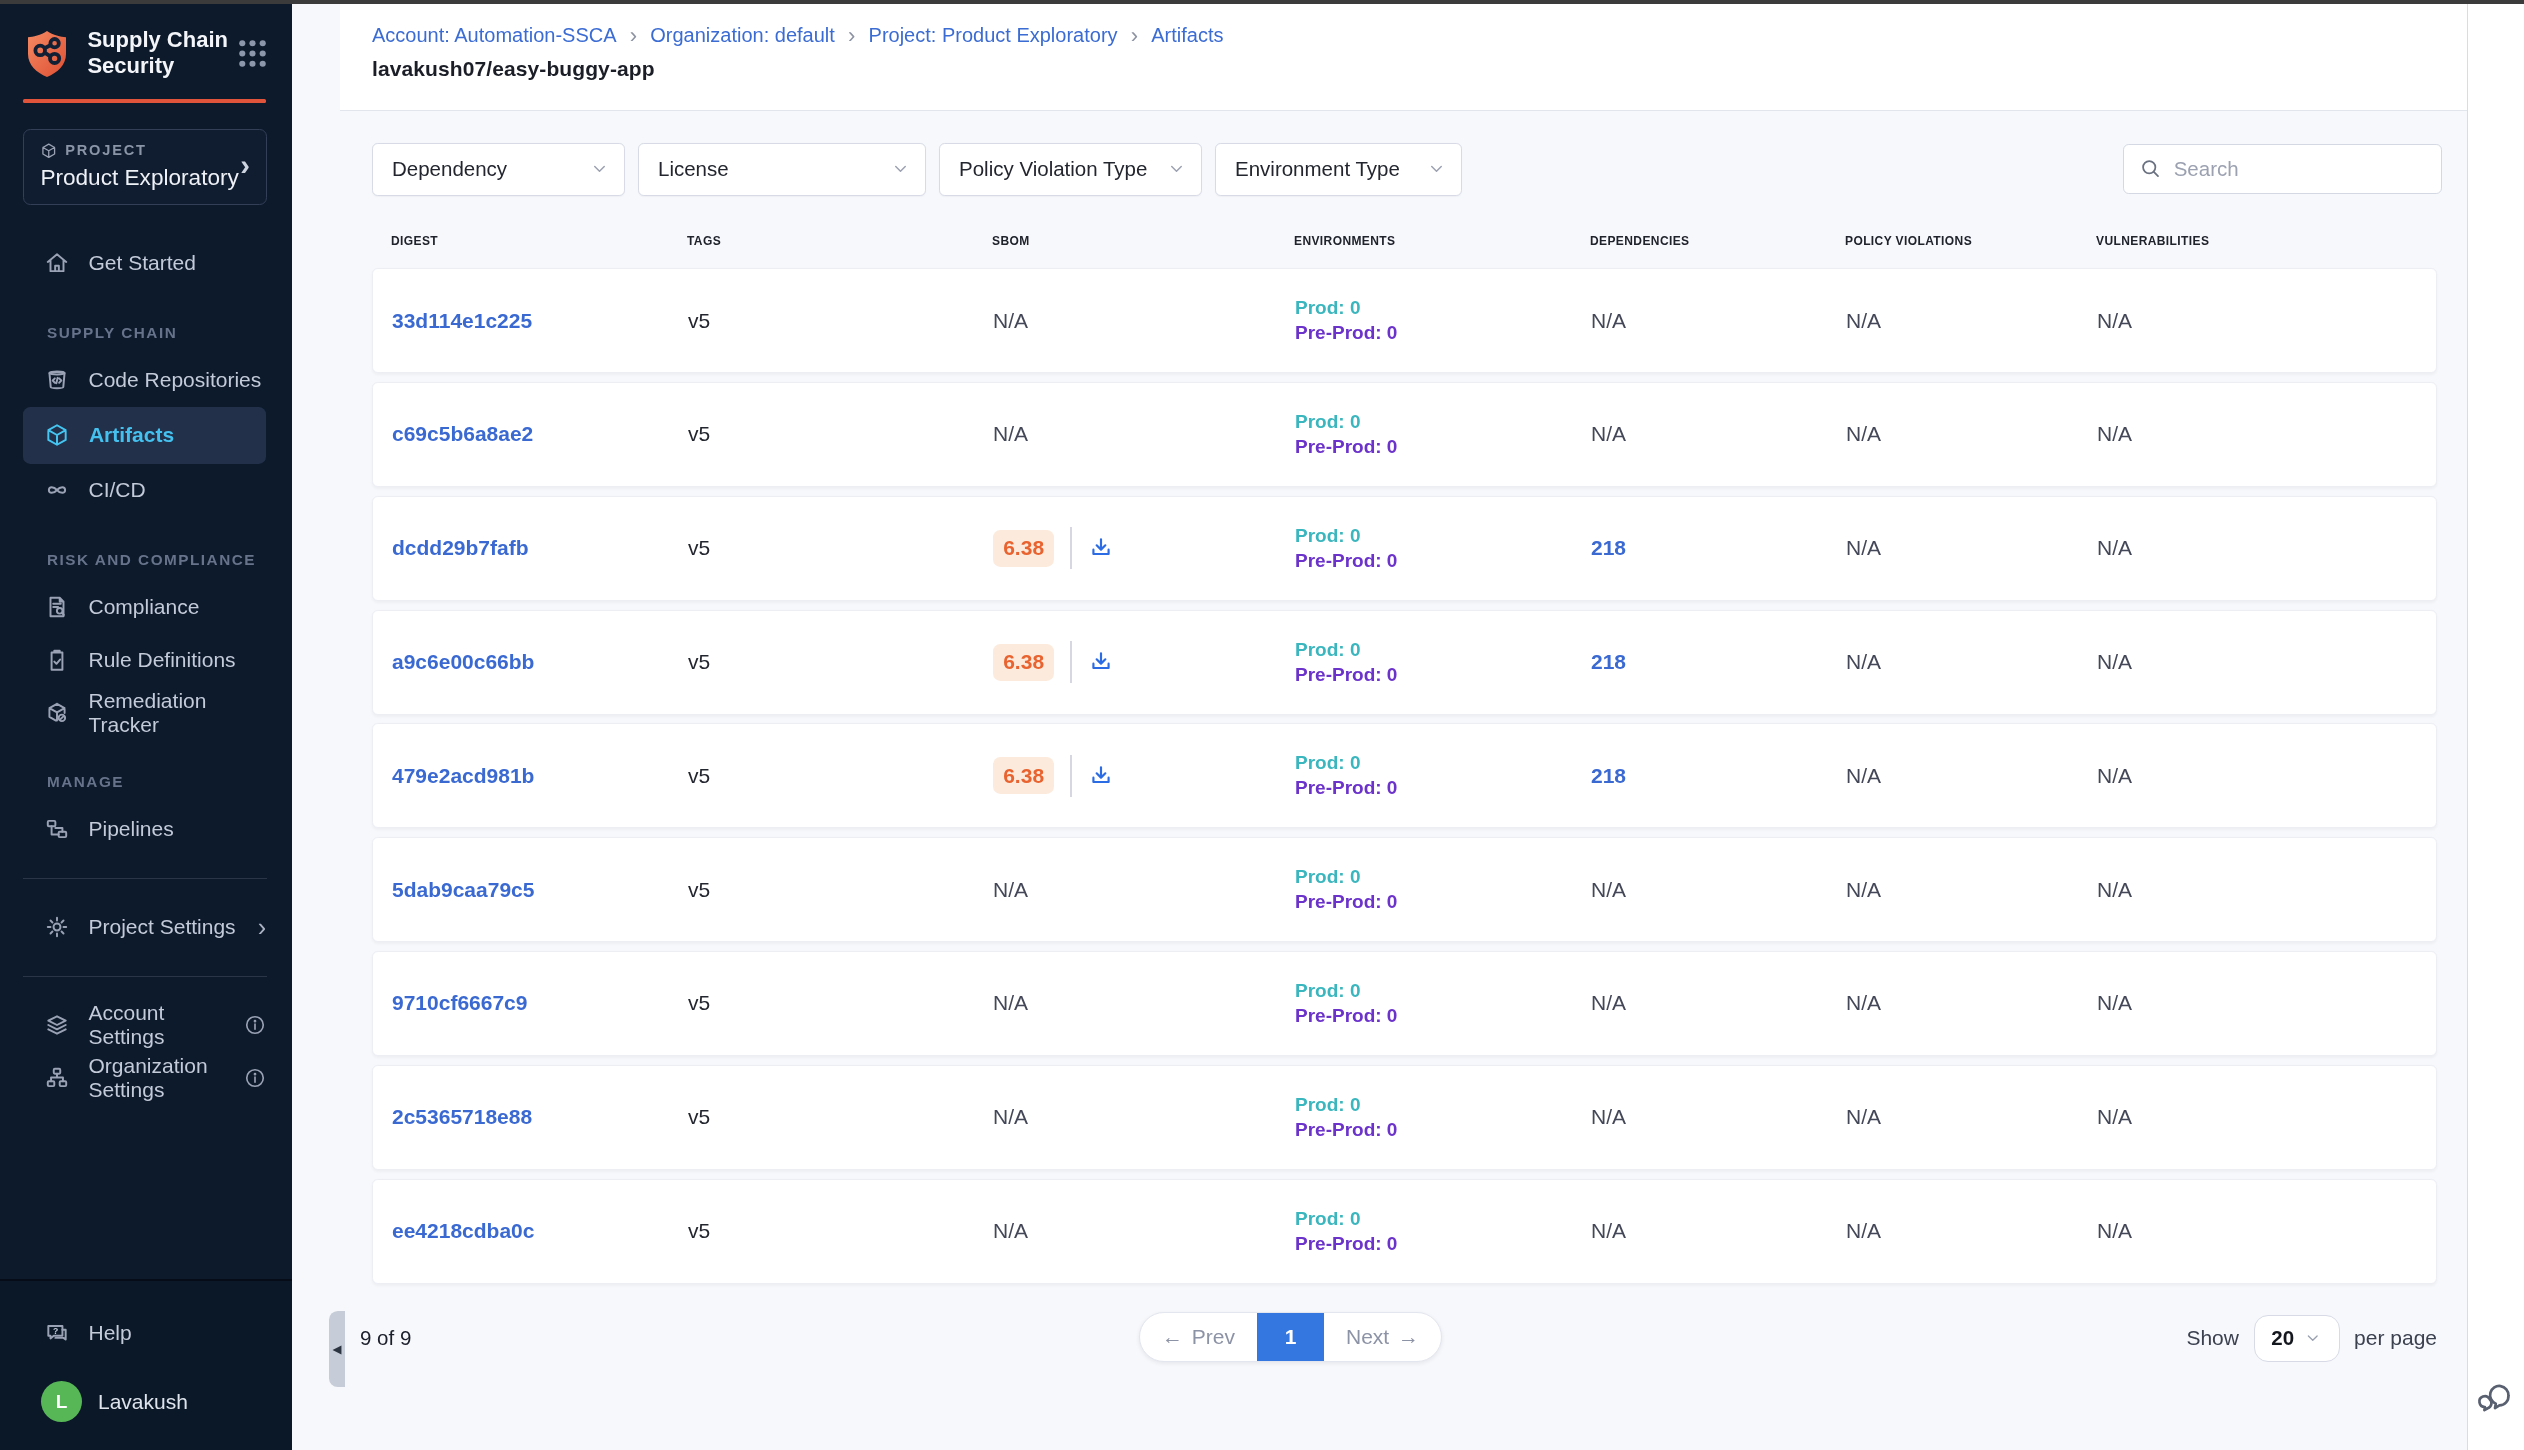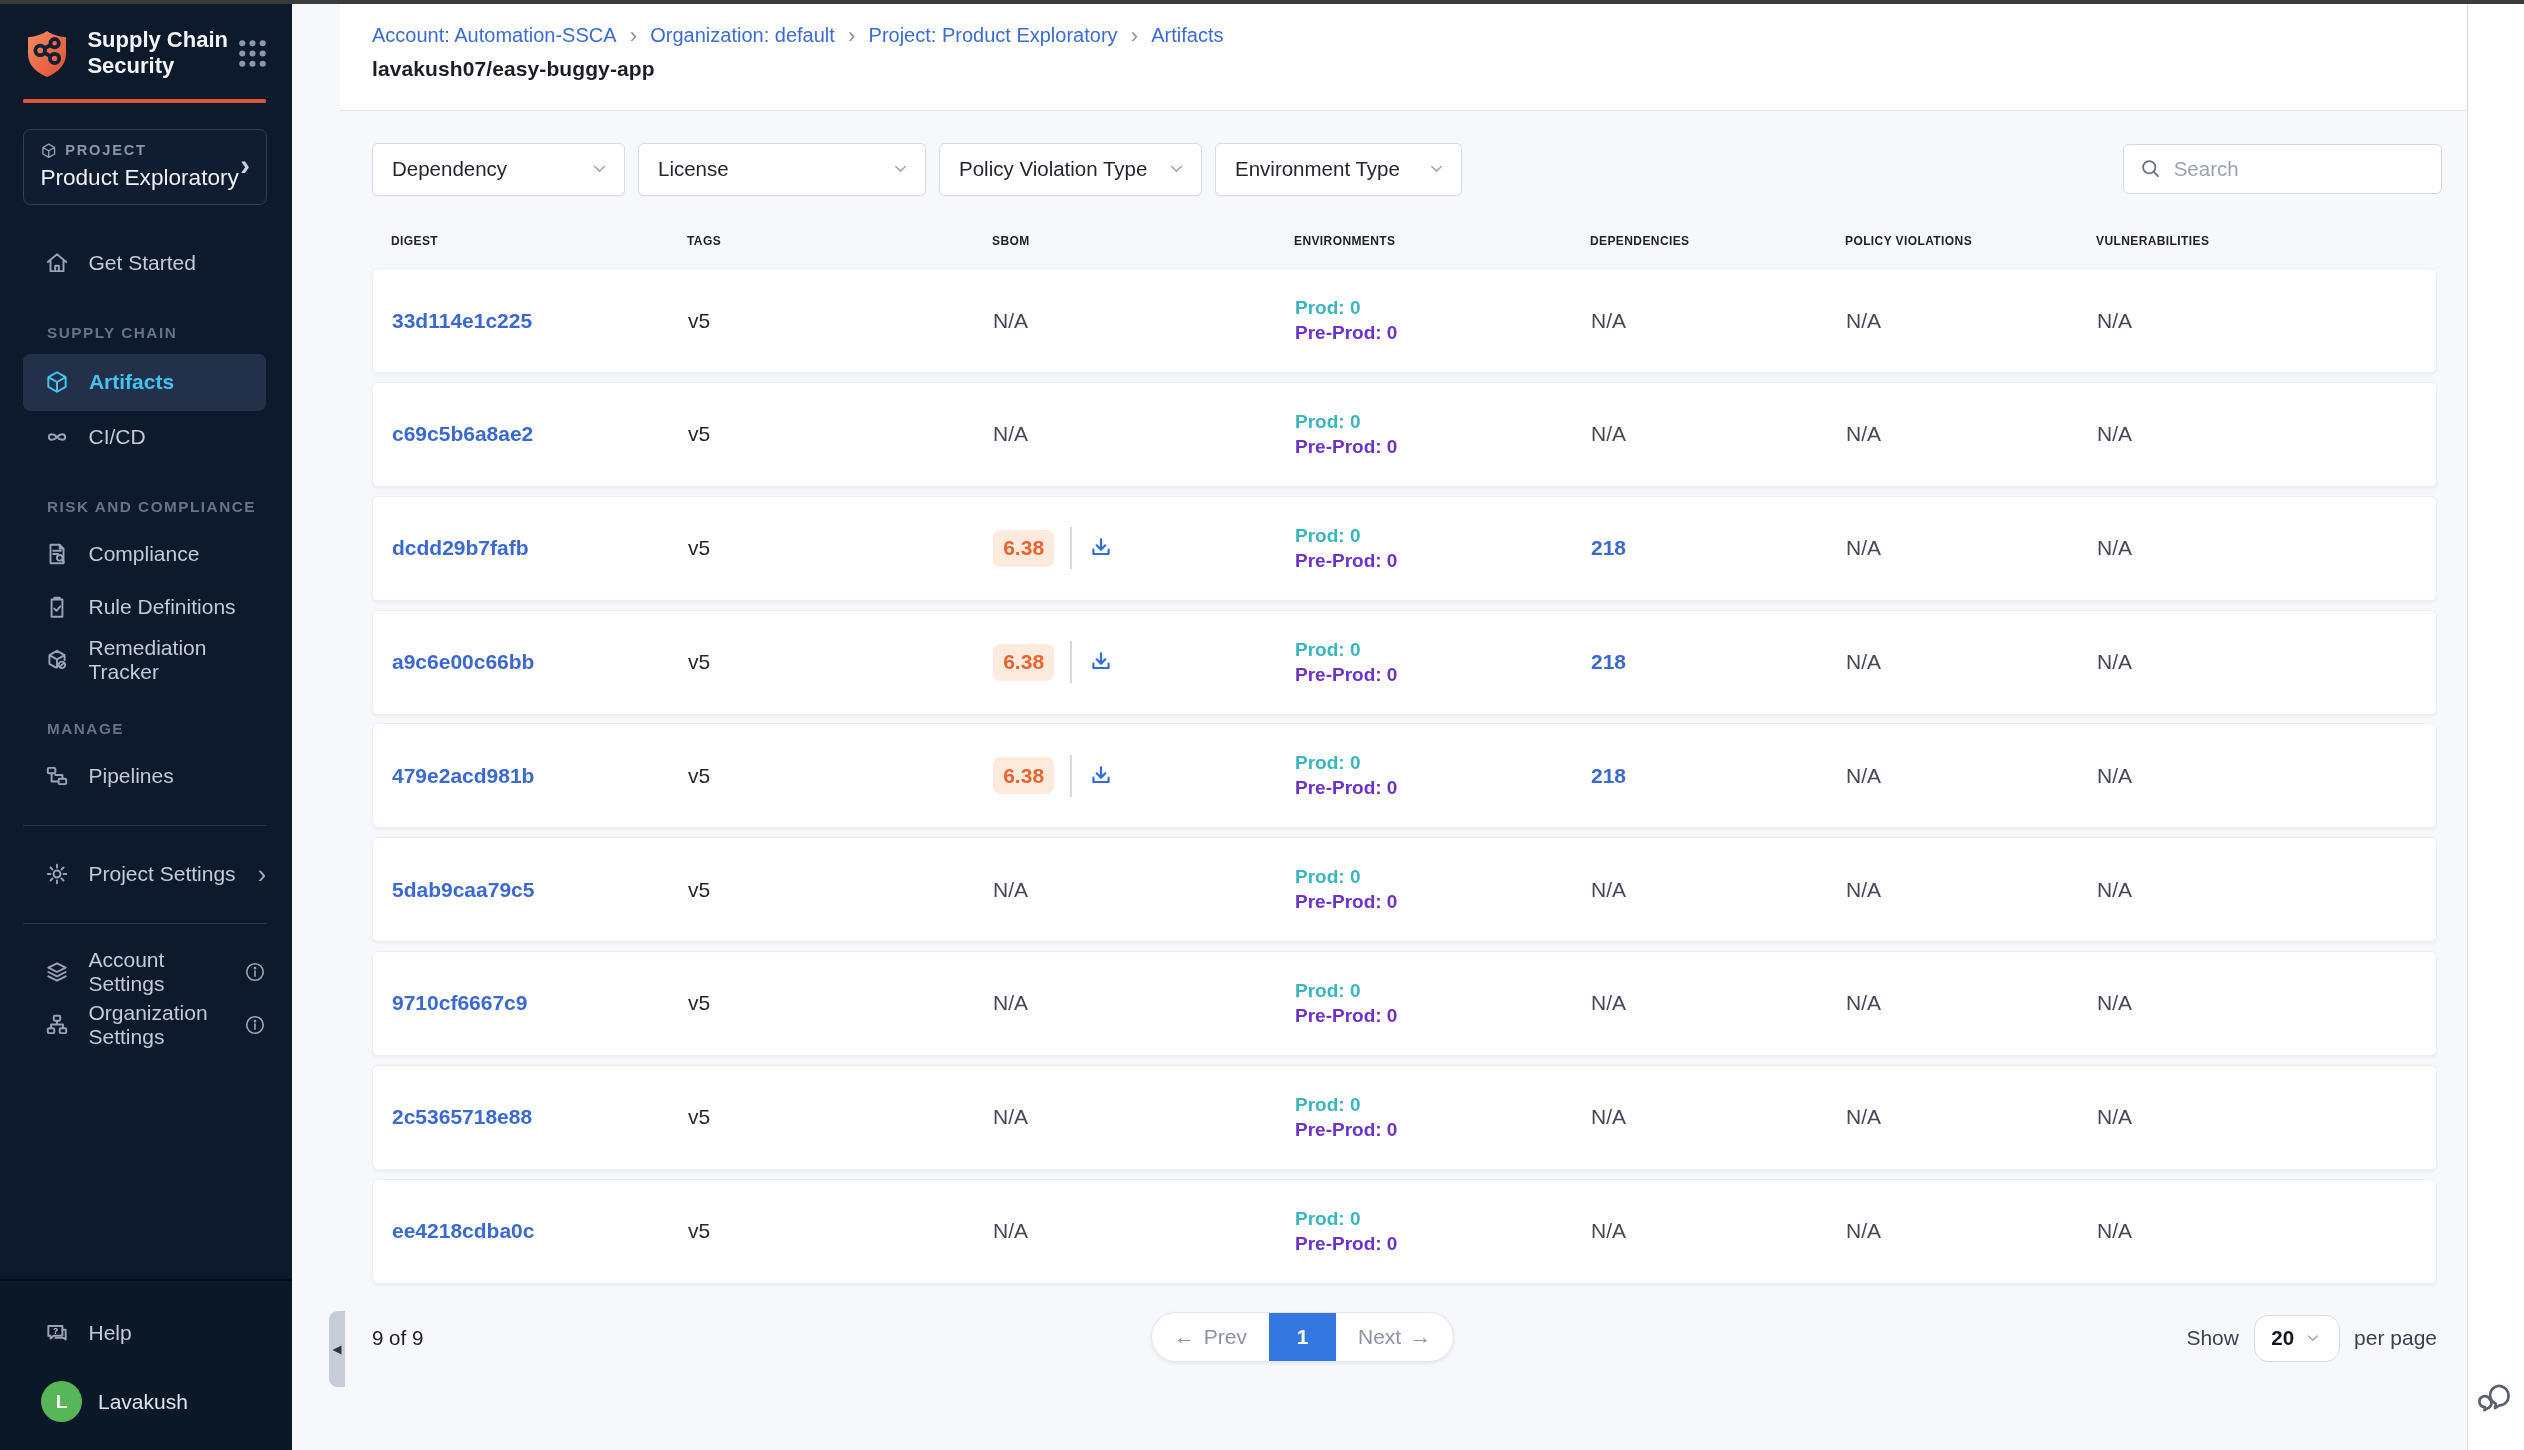--- a/index.html
+++ b/index.html
@@ -76,21 +76,21 @@
   .sbom-badge { min-width:61px; height:37px; background:#fcebdd; border-radius:7.3px; color:#e8632f;
                 font-size:21px; font-weight:bold; display:flex; align-items:center; justify-content:center;
                 padding:0 10.2px; }
   .sbom-divider { width:1.5px; height:42px; background:#d5d8e0; margin:0 16px; }
   .download { cursor:pointer; display:flex; align-items:center; }
   .env { display:flex; flex-direction:column; gap:2.9px; }
   .env-prod { color:#3ab6be; font-size:19px; font-weight:bold; }
   .env-preprod { color:#6c33cb; font-size:19px; font-weight:bold; }
   .dep.link { color:#3a69d2; font-weight:600; cursor:pointer; }
 
-  .table-footer { position:relative; display:flex; align-items:center; margin:28px 30px 0 32px; height:53px;gap:36px; }
+  .table-footer { position:relative; display:flex; align-items:center; margin:28px 30px 0 20px; height:53px;gap:36px; }
   .count-text { font-size:20.5px; color:#1c1f2b; }
   .pagination { position:absolute; left:779px; top:0; height:50px; background:#fff; border:0.7px solid #e3e6ee;
                 border-radius:25px; display:flex; align-items:stretch; overflow:hidden;
                 box-shadow:0 1.5px 4.4px rgba(20,30,60,.08); }
   .page-btn { display:flex; align-items:center; padding:0 22px; color:#8d93a6; font-size:21px; gap:8.8px; cursor:pointer; }
   .page-num { width:67px; background:#3577e1; color:#fff; font-size:21px; font-weight:bold;
               display:flex; align-items:center; justify-content:center; cursor:pointer; }
   .per-page { margin-left:auto; display:flex; align-items:center; gap:14.6px; }
   .per-page .pp-text { font-size:21px; color:#3c4150; }
   .pp-select { width:86px; height:47px; border:1.5px solid #d8dbe6; border-radius:14px; background:#fff;
@@ -160,20 +160,30 @@
     <div class="nav-item">
       <span class="nicon">
         <svg class="stroke-ic" width="26" height="26" viewBox="0 0 24 24">
             <path d="M3.5 11 L12 4 L20.5 11 M6 9.5 V19.5 H18 V9.5 M10.3 19.5 V14.5 H13.7 V19.5"></path>
           </svg>
       </span>
       <span class="nlabel">Get Started</span>
     </div>
 
     <div class="section-label">SUPPLY CHAIN</div>
+    <div class="nav-item">
+      <span class="nicon">
+        <svg class="stroke-ic" width="26" height="26" viewBox="0 0 24 24">
+            <path d="M5 5.5 C5 4.5 19 4.5 19 5.5 L17.8 18.5 C17.7 20 6.3 20 6.2 18.5 Z"></path>
+            <ellipse cx="12" cy="5.5" rx="7" ry="1.4"></ellipse>
+            <path d="M10 10.5 L8 12.5 L10 14.5 M14 10.5 L16 12.5 L14 14.5 M12.6 10 L11.4 15"></path>
+          </svg>
+      </span>
+      <span class="nlabel">Code Repositories</span>
+    </div>
     <div class="nav-item active">
       <span class="nicon">
         <svg class="stroke-ic" width="26" height="26" viewBox="0 0 24 24">
             <path d="M12 3 L20 7.5 V16.5 L12 21 L4 16.5 V7.5 Z M4 7.5 L12 12 L20 7.5 M12 12 V21"></path>
           </svg>
       </span>
       <span class="nlabel">Artifacts</span>
     </div>
     <div class="nav-item">
       <span class="nicon">

